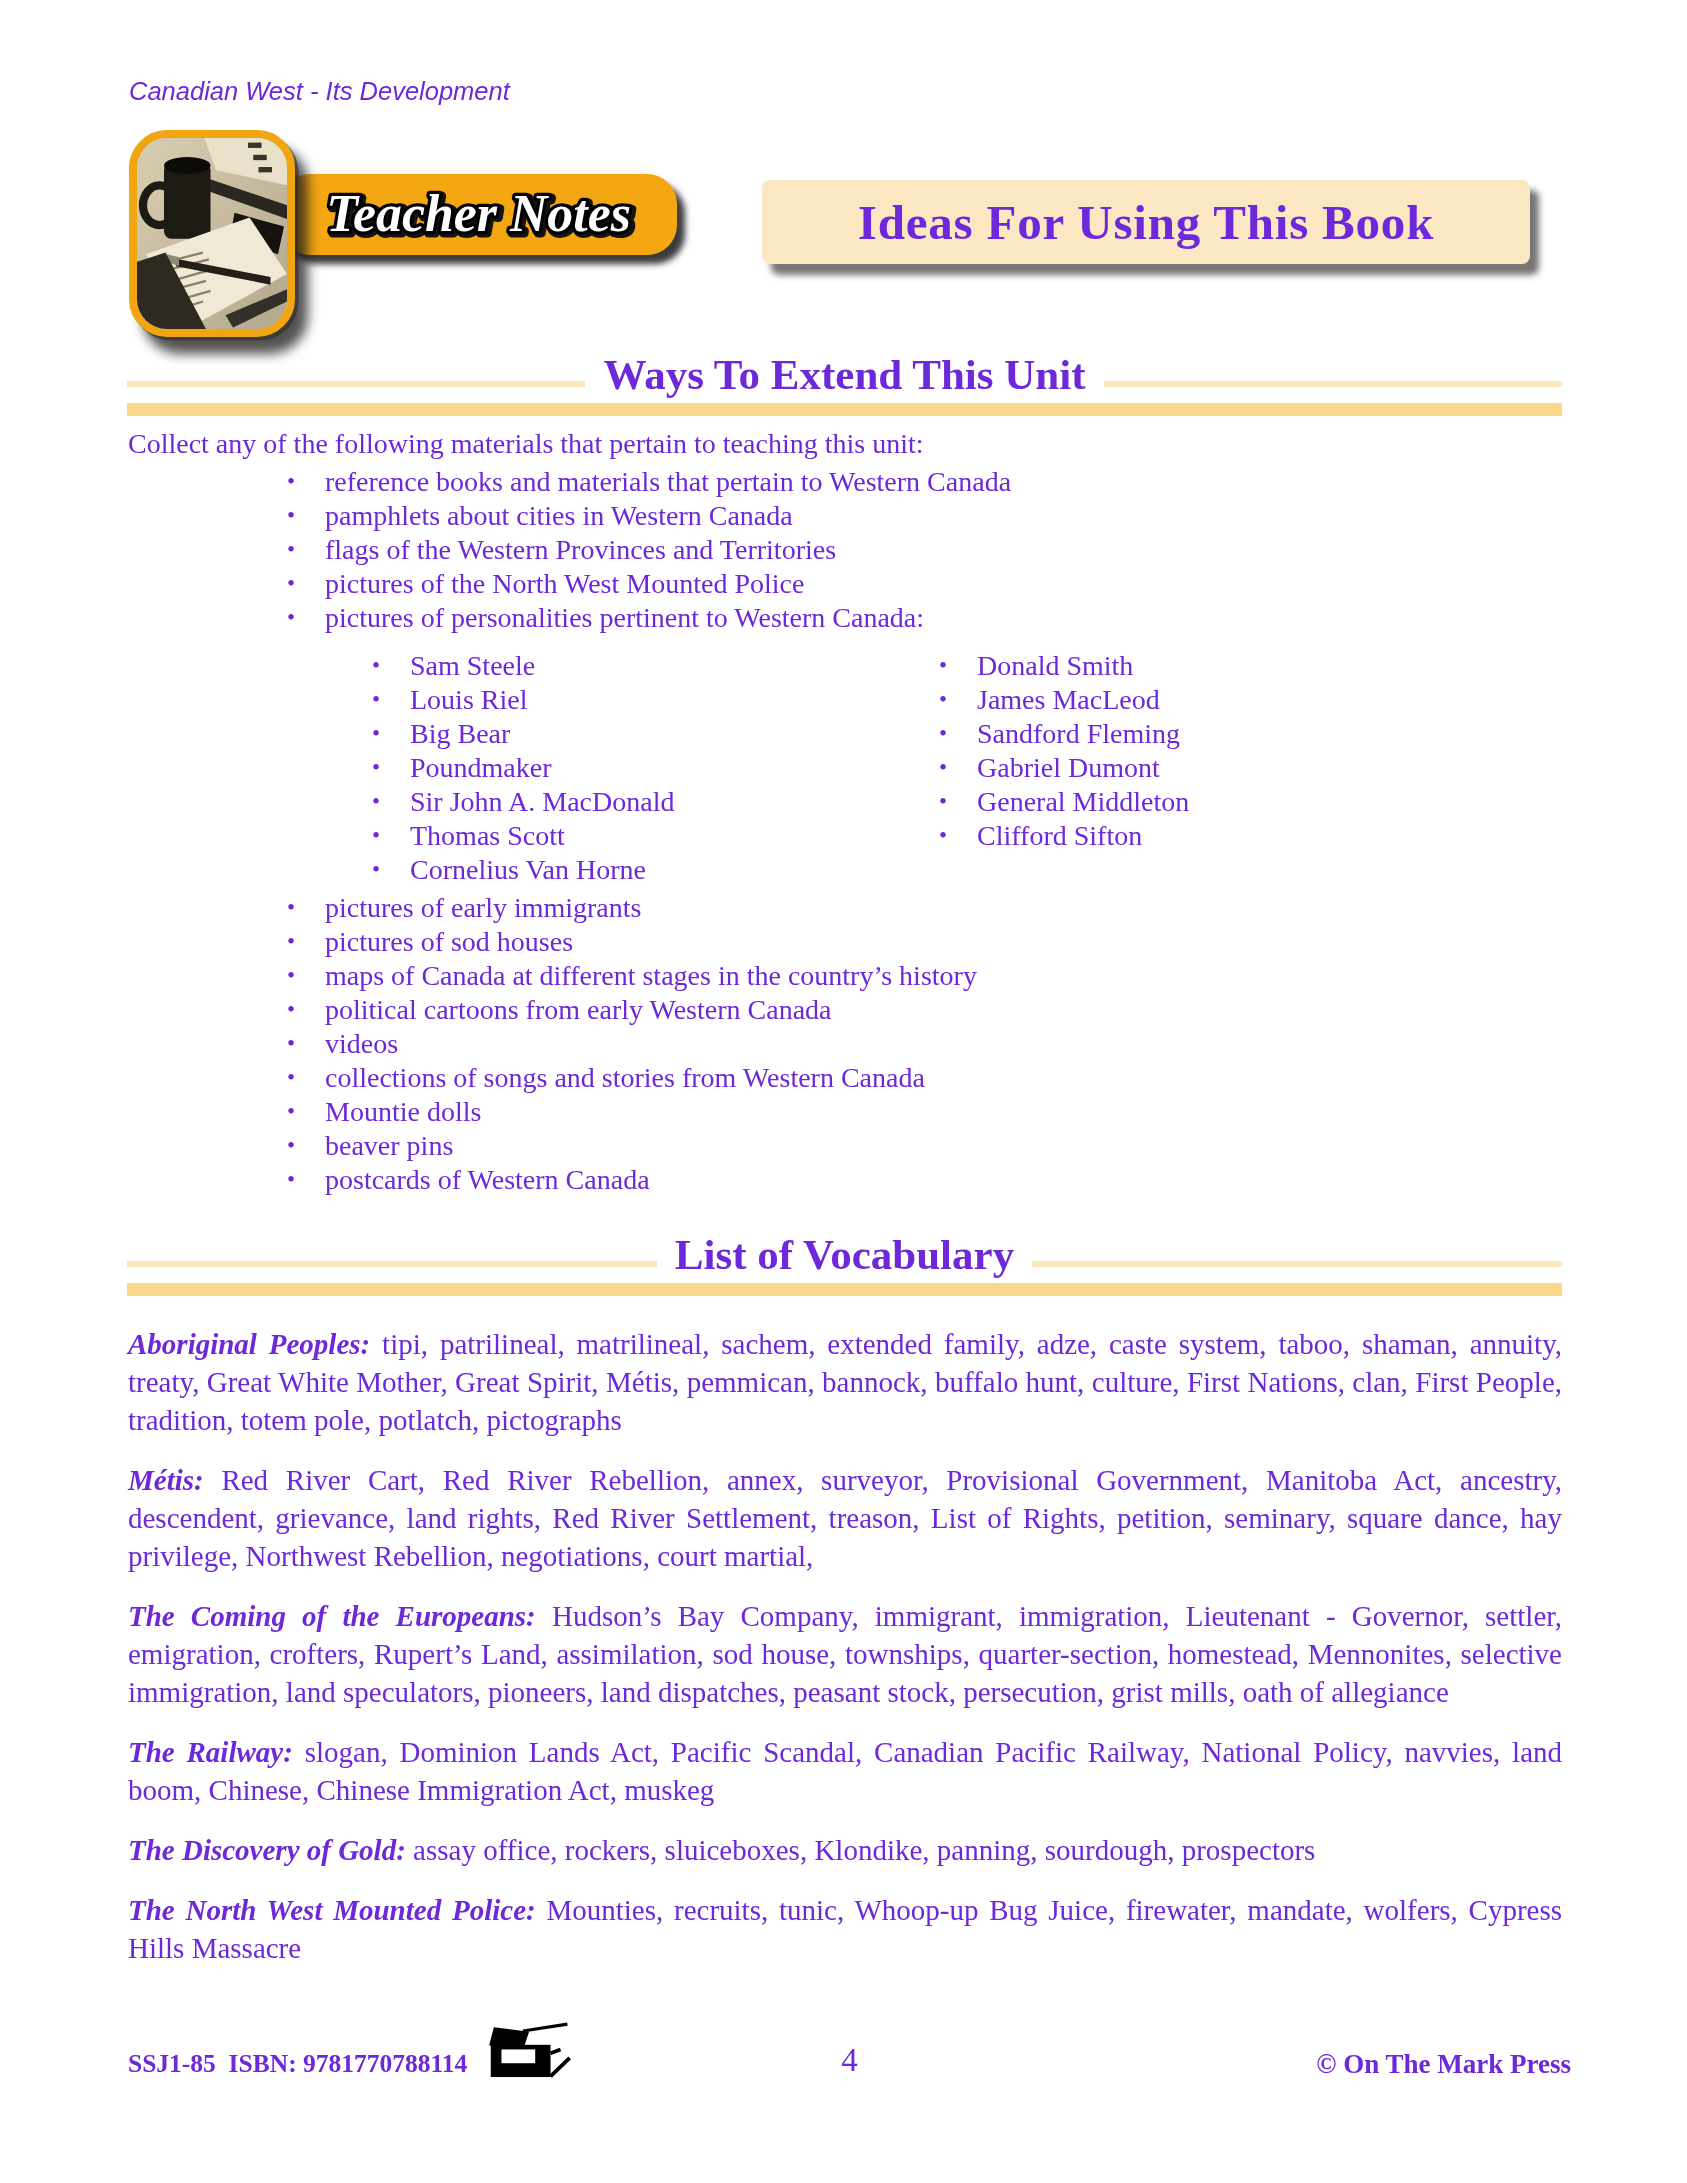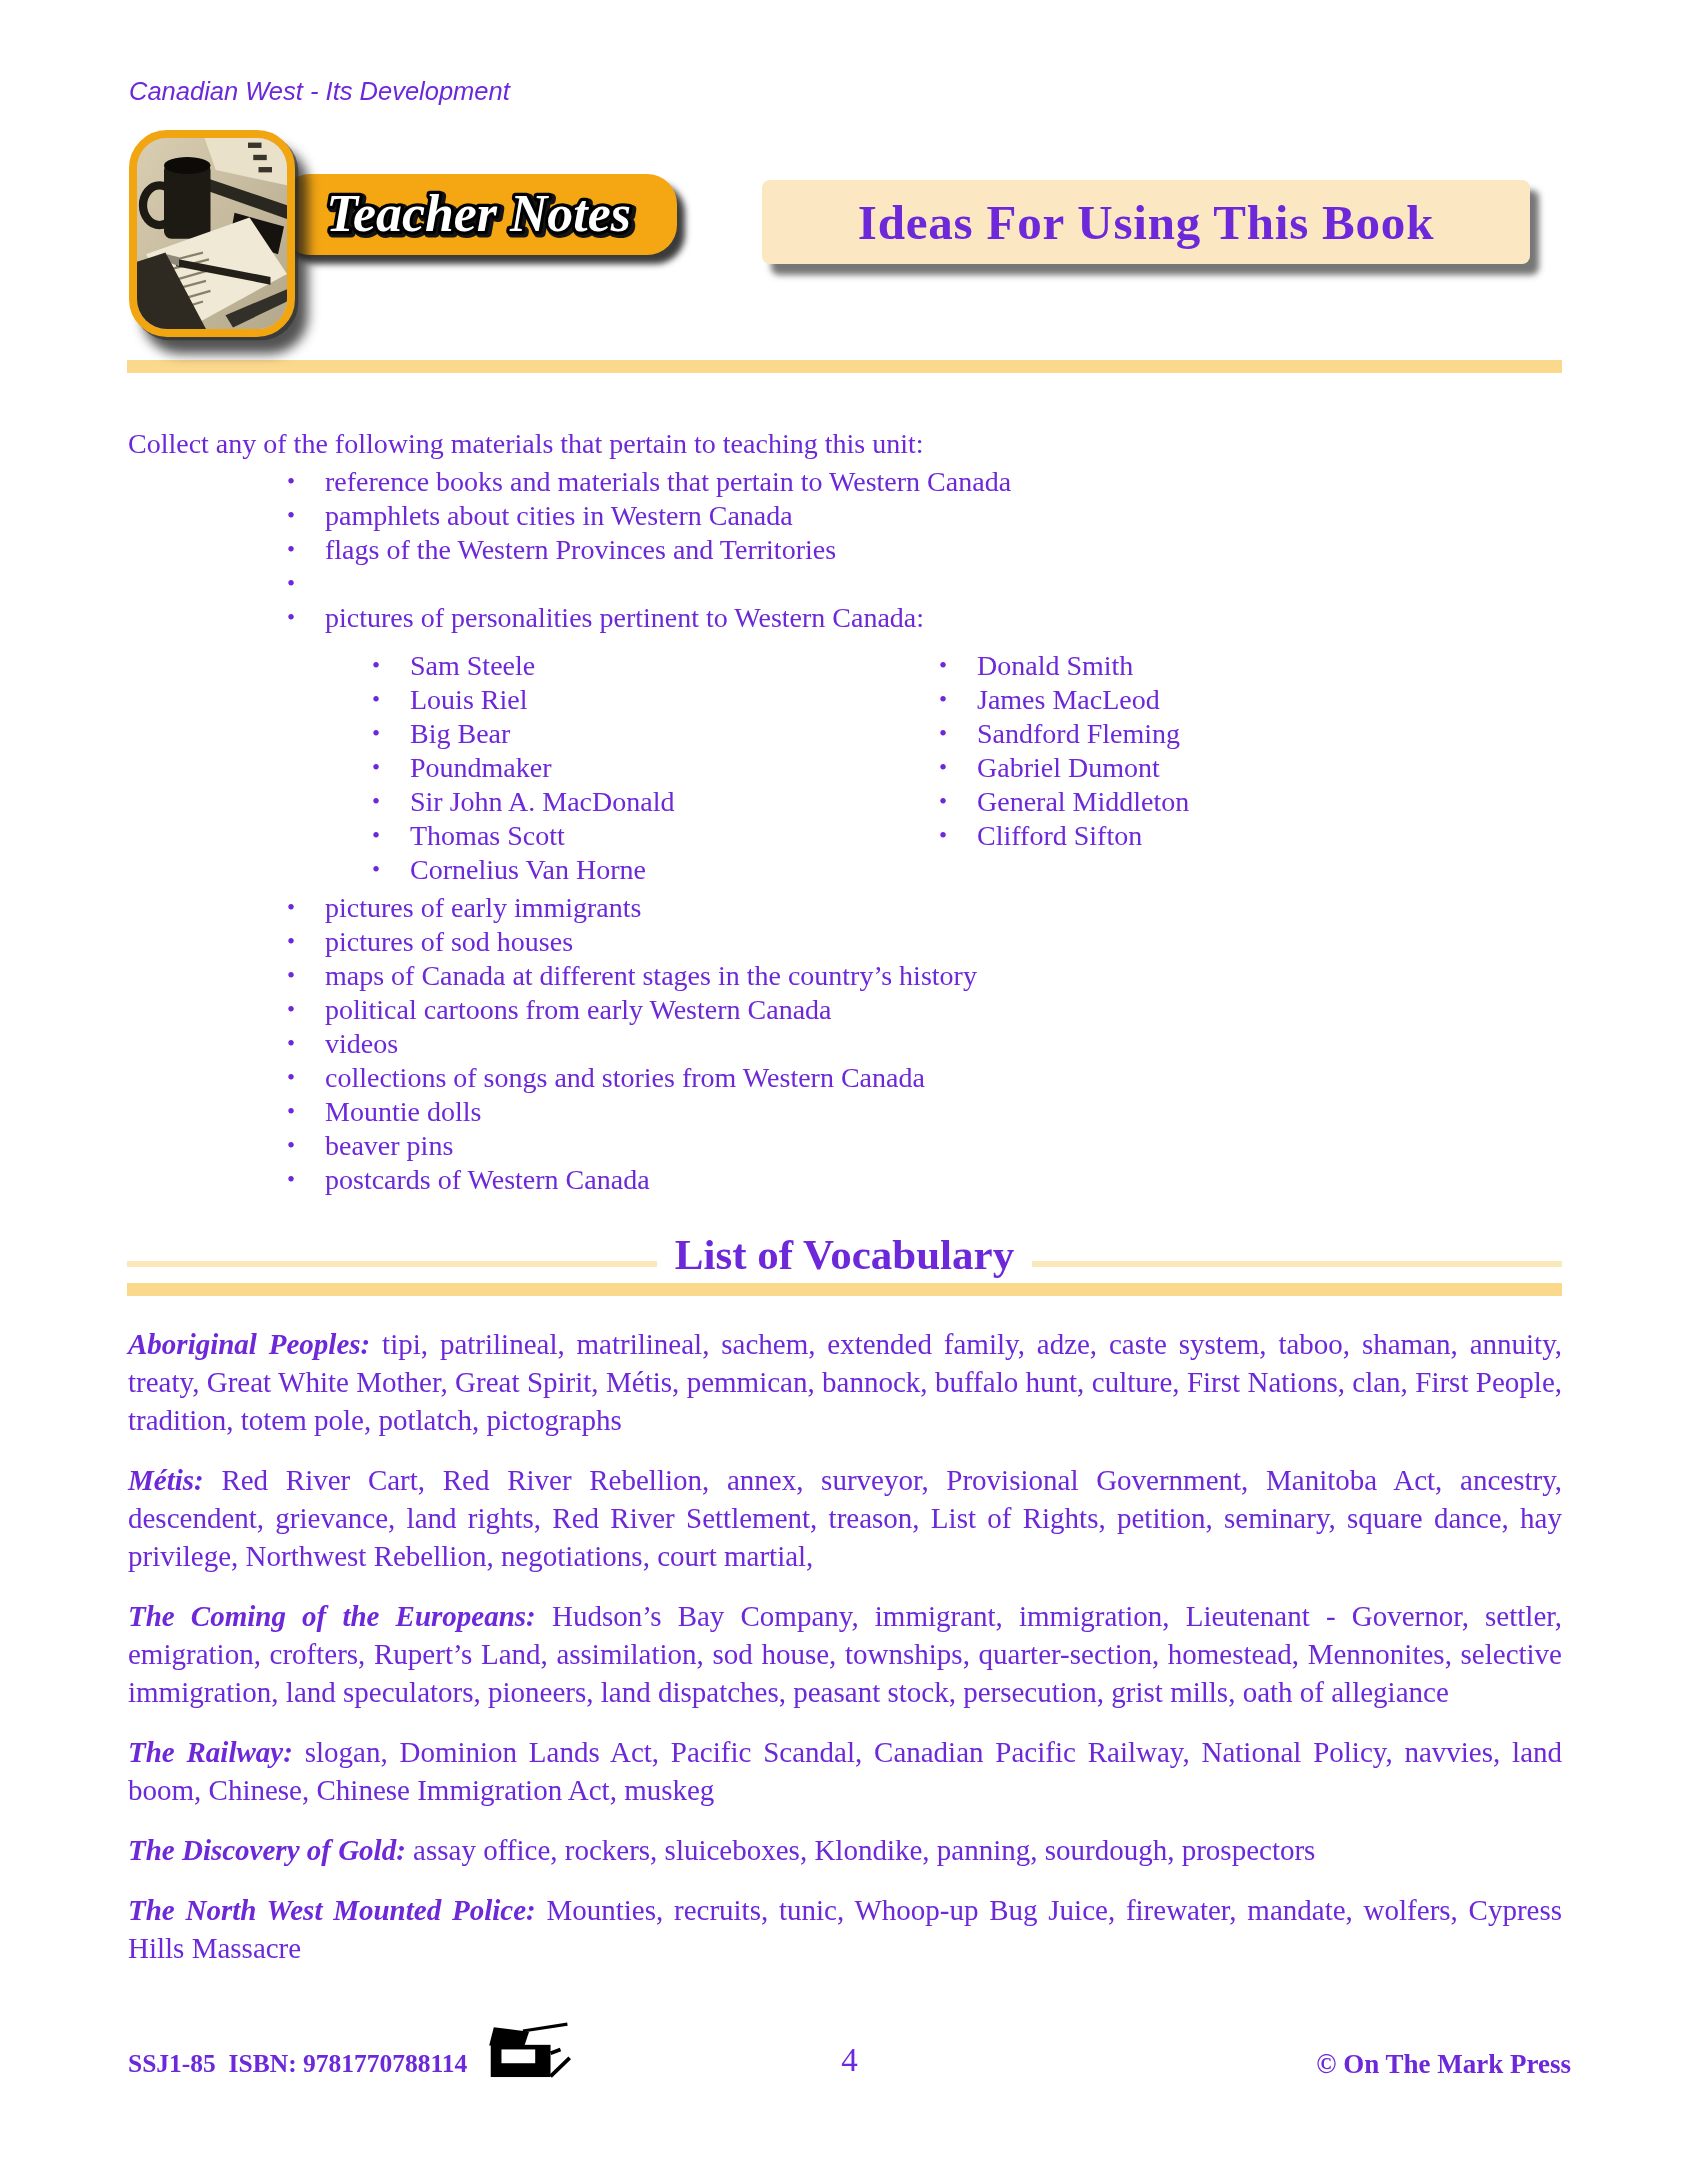--- a/index.html
+++ b/index.html
@@ -117,40 +117,46 @@
       <text x="238" y="71" text-anchor="middle" font-family="Liberation Serif, serif" font-size="63" font-style="italic" font-weight="bold" fill="#141414" stroke="#141414" stroke-width="11" stroke-linejoin="round">Teacher Notes</text>
       <text x="235" y="68" text-anchor="middle" font-family="Liberation Serif, serif" font-size="63" font-style="italic" font-weight="bold" fill="#ffffff" stroke="#000000" stroke-width="8" stroke-linejoin="round" paint-order="stroke">Teacher Notes</text>
     </svg>
   </div>
 
   <div class="title-box">
     <span class="t">Ideas For Using This Book</span>
   </div>
 
   <div class="sect-head" id="head-extend">
+    <div class="head-row">
+      <span class="thin-rule"></span>
+      <span class="head-text">Ways To Extend This Unit</span>
+      <span class="thin-rule"></span>
+    </div>
     <div class="bar-rule"></div>
   </div>
 
   <p class="intro">Collect any of the following materials that pertain to teaching this unit:</p>
 
   <ul class="blist" id="list-materials">
     <li>
         <span class="blt">•</span>
         <span>reference books and materials that pertain to Western Canada</span>
       </li>
     <li>
         <span class="blt">•</span>
         <span>pamphlets about cities in Western Canada</span>
       </li>
     <li>
         <span class="blt">•</span>
         <span>flags of the Western Provinces and Territories</span>
       </li>
     <li>
         <span class="blt">•</span>
+        <span>pictures of the North West Mounted Police</span>
       </li>
     <li>
         <span class="blt">•</span>
         <span>pictures of personalities pertinent to Western Canada:</span>
       </li>
   </ul>
 
   <ul class="blist" id="names-left">
     <li>
         <span class="blt">•</span>

